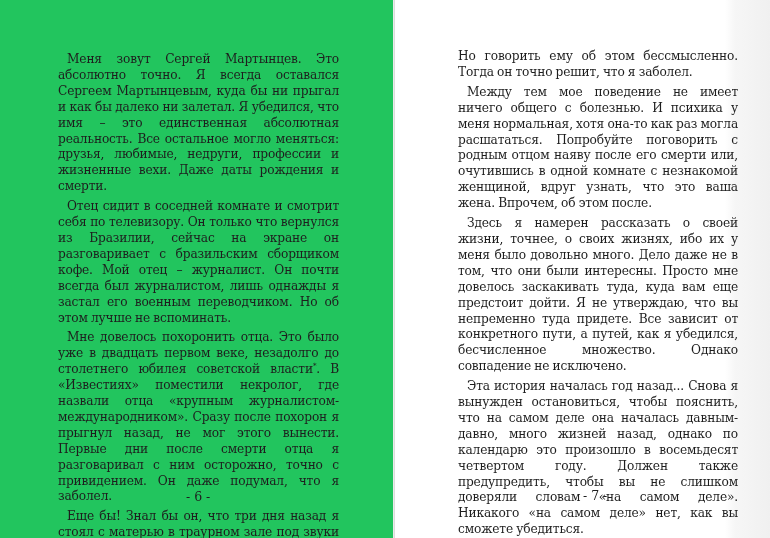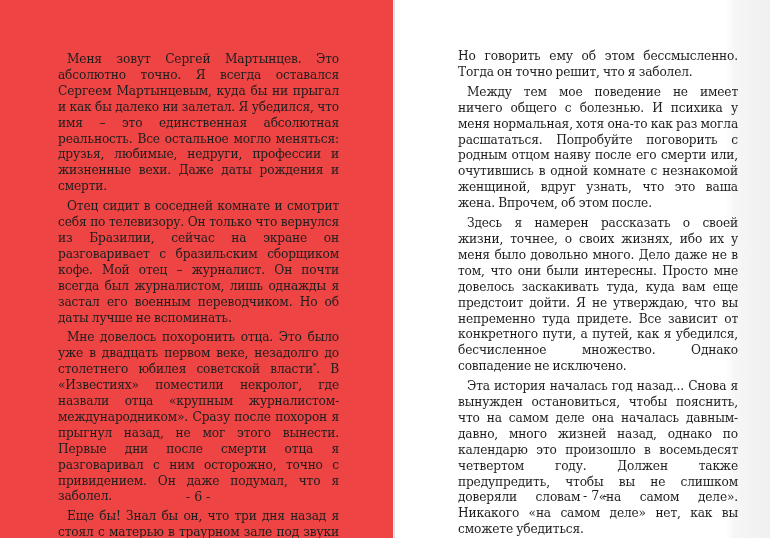--- a/index.html
+++ b/index.html
@@ -4,21 +4,21 @@
 <style>
   html, body { margin: 0; padding: 0; }
   body {
     width: 770px; height: 538px; overflow: hidden;
     background: #ffffff;
     font-family: "DejaVu Serif", serif;
     color: #1e1e1e;
     position: relative;
   }
   .spread { position: absolute; left: 0; top: 0; width: 770px; height: 538px; }
-  .page { position: absolute; top: 0; height: 538px; background: #ef4444; }
+  .page { position: absolute; top: 0; height: 538px; background: #22c55e; }
   .page-left { left: 0; width: 393px; }
   .page-right { left: 395px; width: 375px;
     background: linear-gradient(to right, #ffffff 0, #ffffff 330px, #f6f6f6 340px, #f0f0f0 375px); padding-left: 35px; }
   .gutter { position: absolute; left: 393px; top: 0; width: 2px; height: 538px;
     background: #dcdcdc; border-left: 1px solid #eaeaea; }
   .text-block { position: absolute; font-size: 12.2px; line-height: 15.9px;
     text-align: justify; letter-spacing: -0.15px; word-spacing: -0.5px; }
   .page-left .text-block { left: 58px; top: 52px; width: 281px; }
   .page-right .text-block { left: 63px; top: 49px; width: 280px; }
   .para { margin: 0 0 4px 0; text-indent: 9px; }
@@ -29,21 +29,21 @@
   .page-right .page-number { left: 188px; top: 488px; }
 </style>
 </head>
 <body>
 
 <div class="spread">
 
   <div class="page page-left">
     <div class="text-block">
       <p class="para">Меня зовут Сергей Мартынцев. Это абсолютно точно. Я всегда оставался Сергеем Мартынцевым, куда бы ни прыгал и как бы далеко ни залетал. Я убедился, что имя – это единственная абсолютная реальность. Все остальное могло меняться: друзья, любимые, недруги, профессии и жизненные вехи. Даже даты рождения и смерти.</p>
-      <p class="para">Отец сидит в соседней комнате и смотрит себя по телевизору. Он только что вернулся из Бразилии, сейчас на экране он разговаривает с бразильским сборщиком кофе. Мой отец – журналист. Он почти всегда был журналистом, лишь однажды я застал его военным переводчиком. Но об даты лучше не вспоминать.</p>
+      <p class="para">Отец сидит в соседней комнате и смотрит себя по телевизору. Он только что вернулся из Бразилии, сейчас на экране он разговаривает с бразильским сборщиком кофе. Мой отец – журналист. Он почти всегда был журналистом, лишь однажды я застал его военным переводчиком. Но об этом лучше не вспоминать.</p>
       <p class="para"><span>Мне довелось похоронить отца. Это было уже в двадцать первом веке, незадолго до столетнего юбилея советской власти</span><sup>*</sup><span>. В «Известиях» поместили некролог, где назвали отца «крупным журналистом-международником». Сразу после похорон я прыгнул назад, не мог этого вынести. Первые дни после смерти отца я разговаривал с ним осторожно, точно с привидением. Он даже подумал, что я заболел.</span></p>
       <p class="para">Еще бы! Знал бы он, что три дня назад я стоял с матерью в траурном зале под звуки скорбной музыки...</p>
 
     </div>
     <div class="page-number">- 6 -</div>
   </div>
 
   <div class="gutter"></div>
 
   <div class="page page-right">

